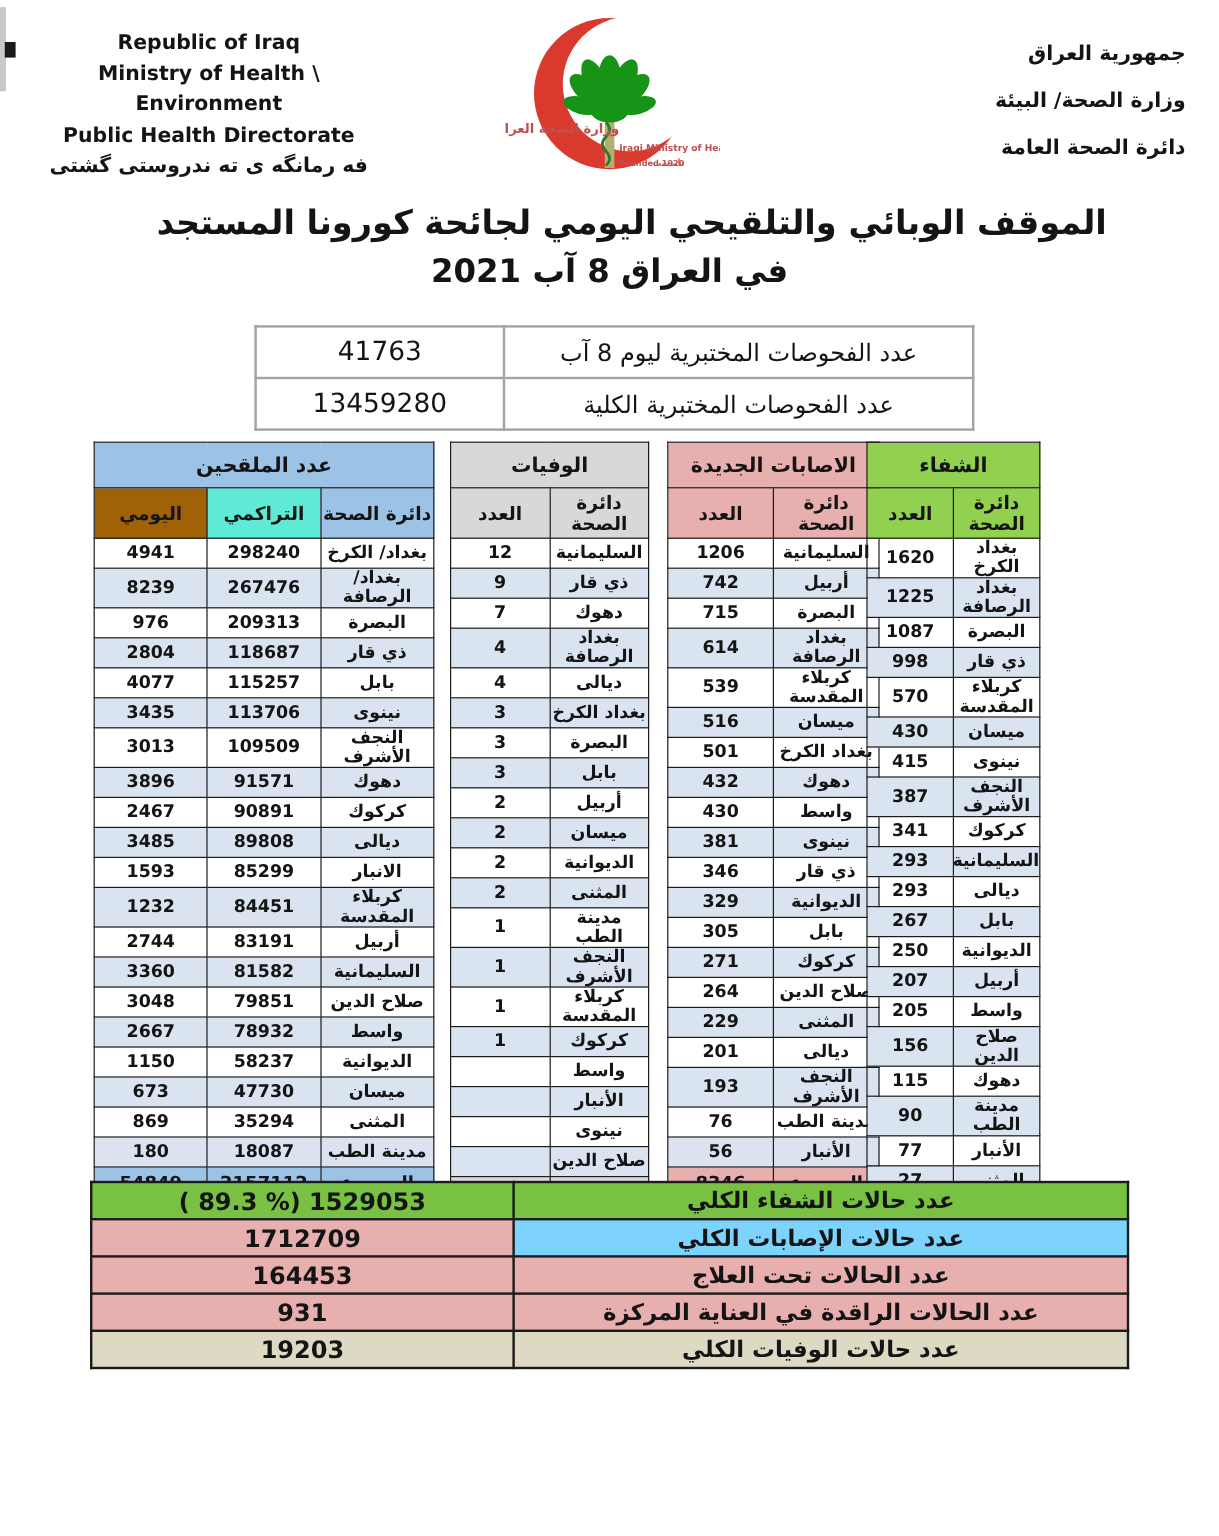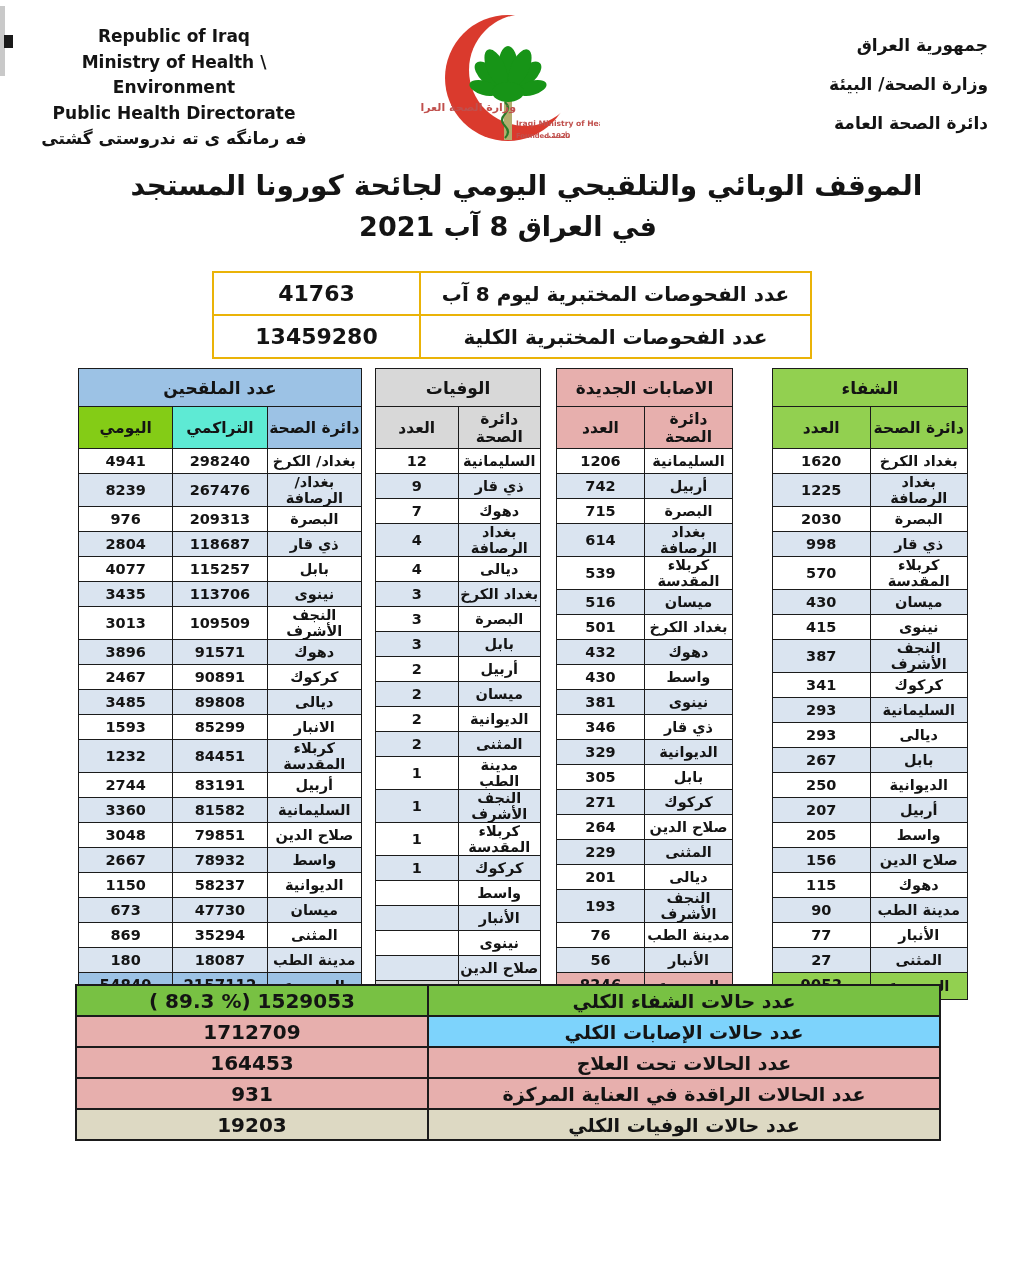--- a/index.html
+++ b/index.html
@@ -20,30 +20,30 @@
   .logo-wrap{position:absolute;left:420px;top:6px;width:180px;height:152px;}
 
   
   .main-title{position:absolute;top:164px;left:0;width:100%;text-align:center;
     font-weight:bold;direction:rtl;}
   .main-title .l1{font-size:28px;line-height:1.55;padding-left:37px;}
   .main-title .l2{font-size:27px;line-height:1.5;}
 
   
   .tests-table{position:absolute;left:212px;top:271px;width:600px;border-collapse:collapse;table-layout:fixed;}
-  .tests-table td{border:2px solid #eab308;height:41px;font-weight:bold;text-align:center;padding:0;}
+  .tests-table td{border:2px solid #a3a3a3;height:41px;font-weight:normal;text-align:center;padding:0;}
   .tests-table td.val{width:205px;font-size:22px;}
   .tests-table td.lbl{direction:rtl;font-size:20px;}
 
   
   .stat-host{position:absolute;top:368px;}
   .host-vaccinated{left:78px;width:284px;}
   .host-deaths{left:375px;width:166px;}
   .host-infections{left:556px;width:177px;}
-  .host-recovery{left:772px;width:196px;}
+  .host-recovery{left:722px;width:145px;}
   .stat-table{width:100%;border-collapse:collapse;table-layout:fixed;}
   .stat-table th,.stat-table td{border:1.5px solid #1b1b1b;text-align:center;font-weight:bold;padding:0;}
   .stat-table .t-title{height:37px;font-size:17px;direction:rtl;}
   .stat-table .t-col{height:41px;font-size:15.5px;direction:rtl;}
   .stat-table tbody td{height:24px;font-size:14.5px;}
   .stat-table tbody td:last-child{direction:rtl;}
   .stat-table tbody tr:nth-child(even) td{background:#dae4f0;}
   .stat-table tfoot td{height:26px;font-size:15px;direction:rtl;}
   .host-vaccinated .stat-table td:nth-child(1),.host-vaccinated .stat-table th:nth-child(1){width:70px;}
   .host-vaccinated .stat-table td:nth-child(2),.host-vaccinated .stat-table th:nth-child(2){width:90px;}
@@ -123,21 +123,21 @@
     </tbody>
 </table>
 
 <div class="stat-host host-vaccinated">
     <table class="stat-table">
       <thead>
         <tr>
           <th colspan="3" class="t-title" style="background: rgb(156, 194, 229); text-align: center;">عدد الملقحين</th>
         </tr>
         <tr>
-          <th class="t-col" style="background: #84cc16;">اليومي</th>
+          <th class="t-col" style="background: #a16207;">اليومي</th>
           <th class="t-col" style="background: #5eead4;">التراكمي</th>
           <th class="t-col" style="background: rgb(156, 194, 229);">دائرة الصحة</th>
         </tr>
       </thead>
       <tbody>
         <tr>
           <td>4941</td>
           <td>298240</td>
           <td>بغداد/ الكرخ</td>
         </tr>
@@ -462,21 +462,21 @@
       <tbody>
         <tr>
           <td>1620</td>
           <td>بغداد الكرخ</td>
         </tr>
         <tr>
           <td>1225</td>
           <td>بغداد الرصافة</td>
         </tr>
         <tr>
-          <td>2030</td>
+          <td>1087</td>
           <td>البصرة</td>
         </tr>
         <tr>
           <td>998</td>
           <td>ذي قار</td>
         </tr>
         <tr>
           <td>570</td>
           <td>كربلاء المقدسة</td>
         </tr>

